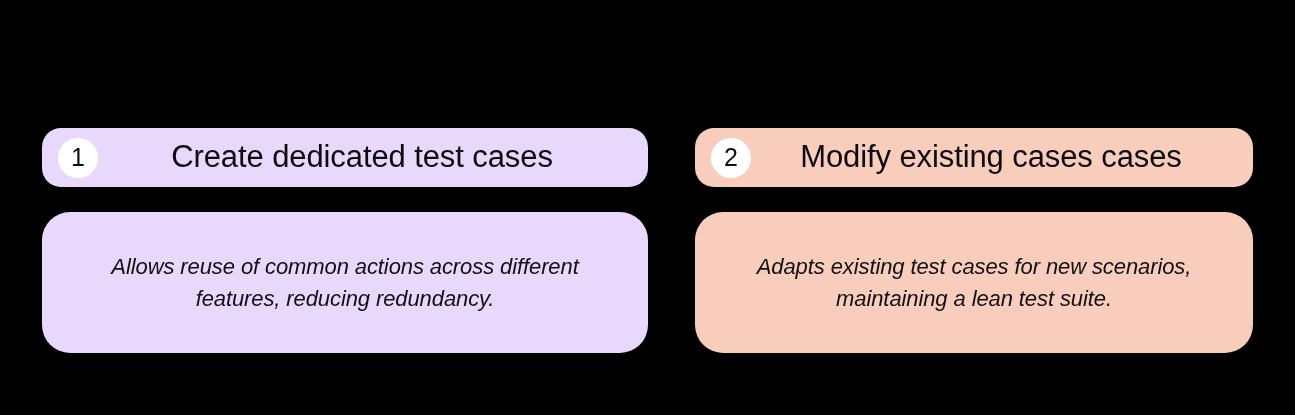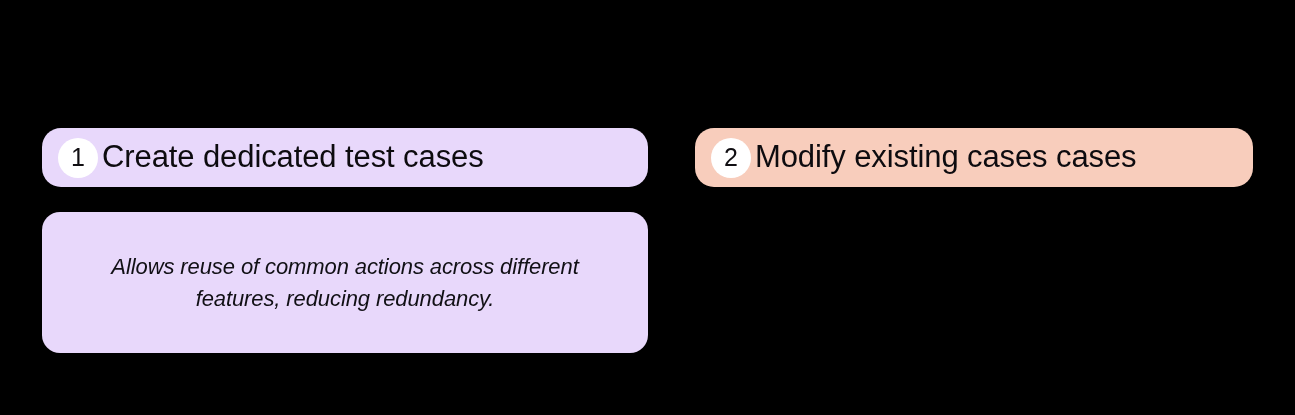--- a/index.html
+++ b/index.html
@@ -48,34 +48,35 @@
     align-items: center;
     justify-content: center;
     font-size: 25px;
     font-weight: 400;
     color: #100e12;
     line-height: 1;
     letter-spacing: 0px;
   }
   .header-title {
     flex: 1 1 auto;
+    text-align: center;
     font-size: 31px;
     font-weight: 500;
     color: #0d0b0f;
     letter-spacing: -0.1px;
     line-height: 1.1;
     padding-left: 4px;
     padding-right: 6px;
     white-space: nowrap;
   }
 
   .body-card {
     margin-top: 25px;
     height: 141px;
-    border-radius: 18px;
+    border-radius: 28px;
     display: flex;
     align-items: center;
     justify-content: center;
     box-sizing: border-box;
     padding: 10px 34px;
   }
   .body-text {
     text-align: center;
     font-size: 22px;
     font-style: italic;
@@ -103,15 +104,18 @@
     <div class="body-card">
       <div class="body-text">Allows reuse of common actions across different features, reducing redundancy.</div>
     </div>
   </div>
 
   <div class="column col-right theme-peach">
     <div class="header-pill">
       <div class="badge">2</div>
       <div class="header-title">Modify existing cases cases</div>
     </div>
+    <div class="body-card">
+      <div class="body-text">Adapts existing test cases for new scenarios, maintaining a lean test suite.</div>
+    </div>
   </div>
 
 </div>
 
 </body></html>

